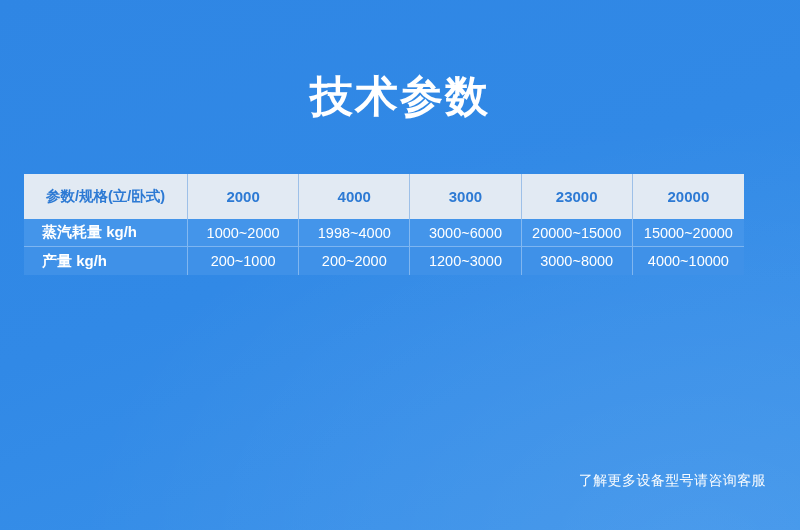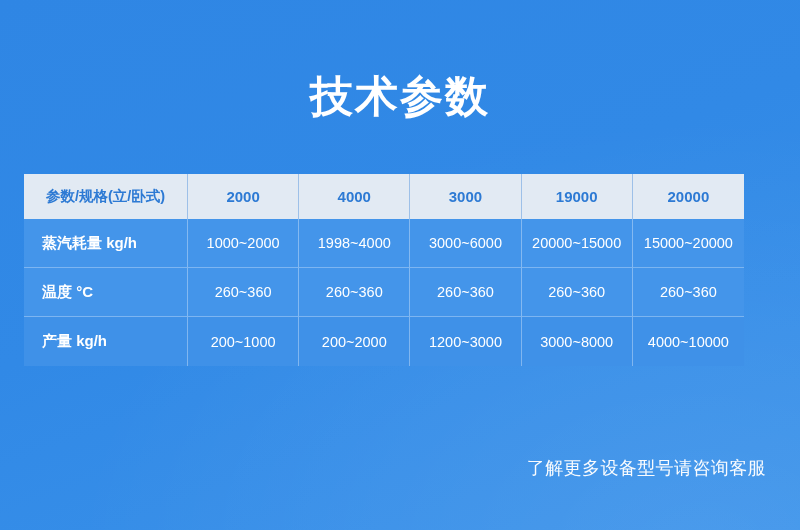--- a/index.html
+++ b/index.html
@@ -50,21 +50,21 @@
     border-collapse: separate;
     border-spacing: 0;
     table-layout: fixed;
   }
 
   table.spec-table col.c-label { width: 164px; }
   table.spec-table col.c-val   { width: 111.2px; }
 
   .spec-table th,
   .spec-table td {
-    height: 49px;
+    height: 28px;
     padding: 0;
     text-align: center;
     vertical-align: middle;
     font-size: 14.5px;
     box-sizing: border-box;
     border-right: 1px solid rgba(255,255,255,0.34);
     border-bottom: 1px solid rgba(255,255,255,0.30);
   }
   .spec-table th:last-child,
   .spec-table td:last-child { border-right: none; }
@@ -98,23 +98,23 @@
   }
   .spec-table td.cell-val {
     color: #ffffff;
     font-weight: normal;
     font-size: 14.5px;
   }
 
   .footer-note {
     position: absolute;
     right: 34px;
-    bottom: 50px;
+    bottom: 40px;
     color: #ffffff;
-    font-size: 18px;
+    font-size: 14px;
     letter-spacing: 0.4px;
     white-space: nowrap;
     opacity: 0.97;
   }
 </style>
 </head>
 <body>
 
 <div class="poster">
 
@@ -129,40 +129,32 @@
         <col class="c-val">
         <col class="c-val">
         <col class="c-val">
       </colgroup>
       <thead>
         <tr>
           <th class="th-label">参数/规格(立/卧式)</th>
           <th>2000</th>
           <th>4000</th>
           <th>3000</th>
-          <th>19000</th>
+          <th>23000</th>
           <th>20000</th>
         </tr>
       </thead>
       <tbody>
         <tr>
           <td class="cell-label">蒸汽耗量 kg/h</td>
           <td class="cell-val">1000~2000</td>
           <td class="cell-val">1998~4000</td>
           <td class="cell-val">3000~6000</td>
           <td class="cell-val">20000~15000</td>
           <td class="cell-val">15000~20000</td>
-        </tr>
-        <tr>
-          <td class="cell-label">温度 °C</td>
-          <td class="cell-val">260~360</td>
-          <td class="cell-val">260~360</td>
-          <td class="cell-val">260~360</td>
-          <td class="cell-val">260~360</td>
-          <td class="cell-val">260~360</td>
         </tr>
         <tr class="alt">
           <td class="cell-label">产量 kg/h</td>
           <td class="cell-val">200~1000</td>
           <td class="cell-val">200~2000</td>
           <td class="cell-val">1200~3000</td>
           <td class="cell-val">3000~8000</td>
           <td class="cell-val">4000~10000</td>
         </tr>
       </tbody>

